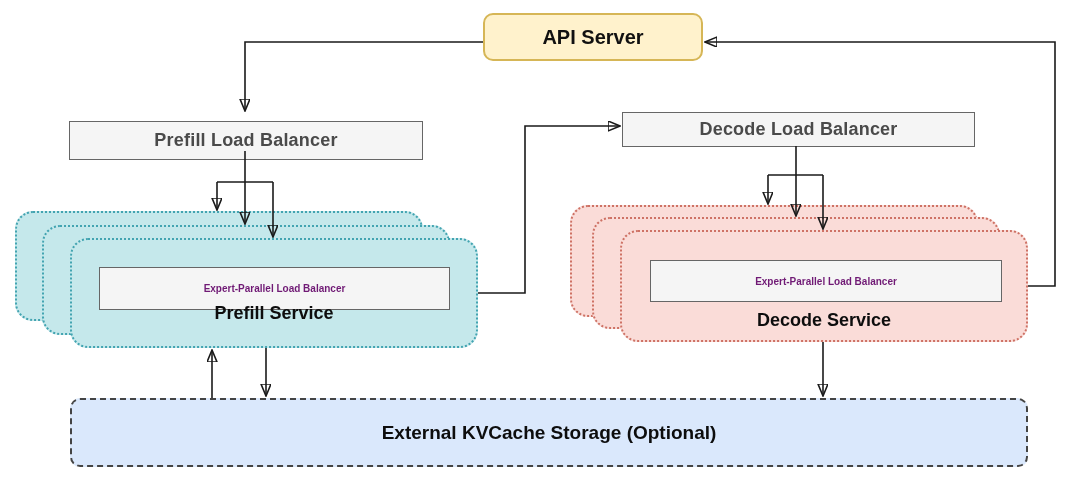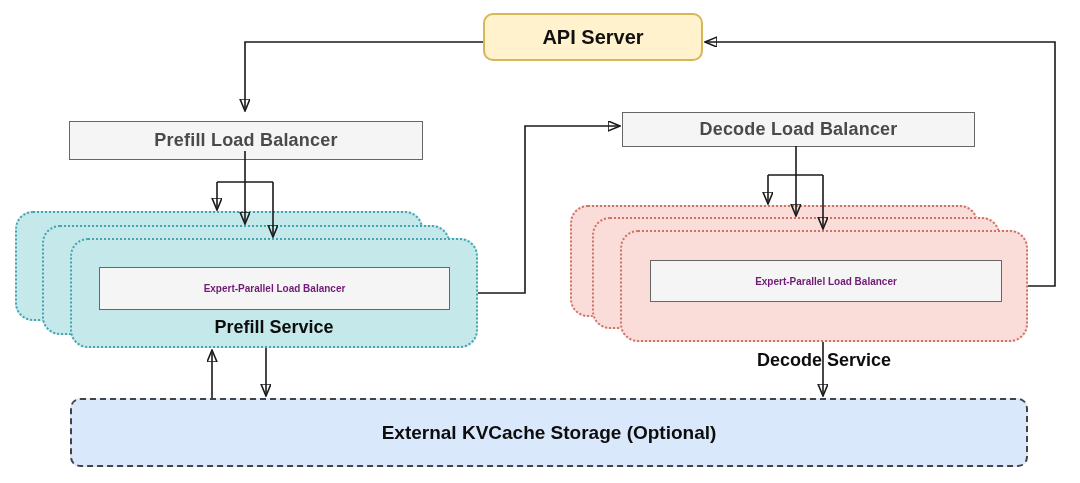--- a/index.html
+++ b/index.html
@@ -42,28 +42,28 @@
 </style>
 </head>
 <body>
 
 <div id="canvas">
 
   <div class="stackbox teal" style="left:15px;top:211px;width:408px;height:110px;"></div>
   <div class="stackbox teal" style="left:42px;top:225px;width:408px;height:110px;"></div>
   <div class="stackbox teal" style="left:70px;top:238px;width:408px;height:110px;">
     <div class="eplb" style="left:27px;top:27px;width:351px;height:43px;">Expert-Parallel Load Balancer</div>
-    <div class="service-label" style="top:77px;">Prefill Service</div>
+    <div class="service-label" style="top:63px;">Prefill Service</div>
   </div>
 
   <div class="stackbox pink" style="left:570px;top:205px;width:408px;height:112px;"></div>
   <div class="stackbox pink" style="left:592px;top:217px;width:408px;height:112px;"></div>
   <div class="stackbox pink" style="left:620px;top:230px;width:408px;height:112px;">
     <div class="eplb" style="left:28px;top:28px;width:352px;height:42px;">Expert-Parallel Load Balancer</div>
-    <div class="service-label" style="top:78px;margin-top:40px;">Decode Service</div>
+    <div class="service-label" style="top:78px;">Decode Service</div>
   </div>
 
   <div class="node api">API Server</div>
   <div class="node lb prefill-lb">Prefill Load Balancer</div>
   <div class="node lb decode-lb">Decode Load Balancer</div>
   <div class="node kv">External KVCache Storage (Optional)</div>
 
   <svg id="edges" viewBox="0 0 1080 483" xmlns="http://www.w3.org/2000/svg">
     <defs>
       <marker id="arrow" markerUnits="userSpaceOnUse" markerWidth="13" markerHeight="11" refX="11" refY="5" orient="auto">

